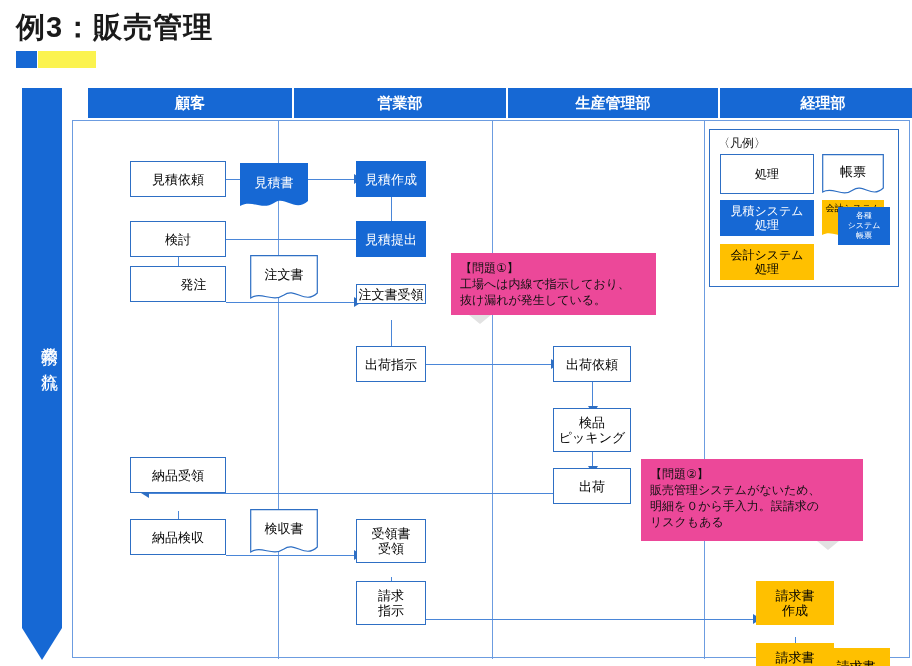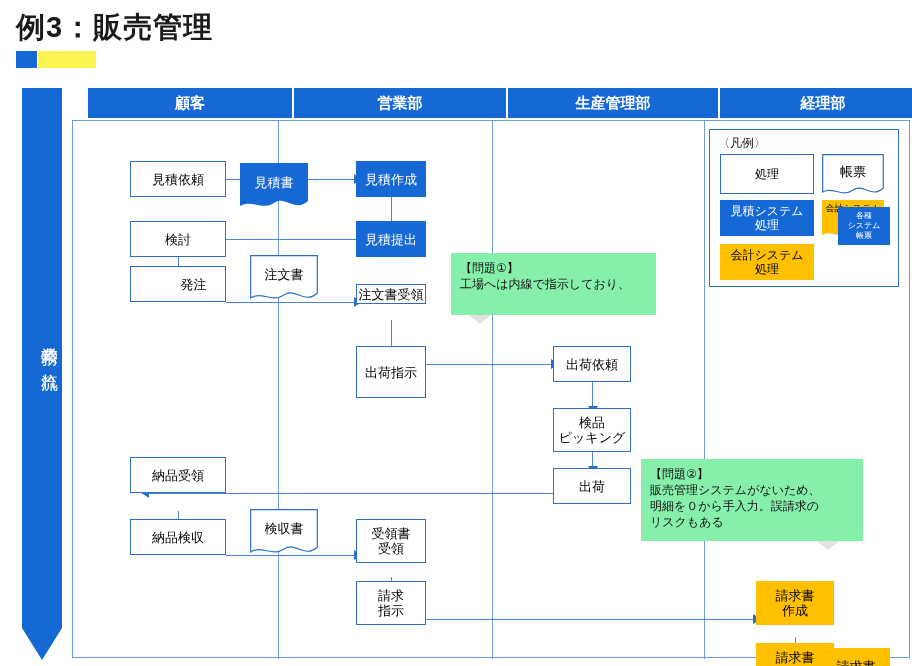--- a/index.html
+++ b/index.html
@@ -71,21 +71,21 @@
   .ln{position:absolute;background:#4a86d8;}
   .ln.h{height:1.4px;}
   .ln.v{width:1.4px;}
   .ar{position:absolute;width:0;height:0;}
   .ar.right{border-top:5px solid transparent;border-bottom:5px solid transparent;border-left:8px solid #2e6fc4;}
   .ar.left{border-top:5px solid transparent;border-bottom:5px solid transparent;border-right:8px solid #2e6fc4;}
   .ar.down{border-left:5px solid transparent;border-right:5px solid transparent;border-top:8px solid #2e6fc4;}
 
   
   .callout{
-    position:absolute;background:#86efac;color:#111;
+    position:absolute;background:#ec4899;color:#111;
     font-size:12px;line-height:16px;padding:7px 9px;box-sizing:border-box;
   }
   .callout .tail{
     position:absolute;bottom:-9px;width:0;height:0;
     border-left:11px solid transparent;border-right:11px solid transparent;
     border-top:9px solid #e2e2e2;
   }
 
   
   #legend{
@@ -197,21 +197,21 @@
     <div class="doc" style="left:177px;top:388px;width:68px;height:48px;">
       <svg width="68" height="48" viewBox="0 0 68 48">
         <path d="M0.7,0.7 H67.3 V38 C55,50 45,32 34,40 C22,48 12,36 0.7,43 Z" fill="#ffffff" stroke="#2e6fc4" stroke-width="1.2"></path>
       </svg>
       <div class="txt" style="height:38px;color:#000000;text-align:center;">検収書</div>
     </div>
 
     <div class="node proc-blue" style="left:283px;top:40px;width:70px;height:36px;">見積作成</div>
     <div class="node proc-blue" style="left:283px;top:100px;width:70px;height:36px;">見積提出</div>
     <div class="node proc-white" style="left:283px;top:163px;width:70px;height:20px;">注文書受領</div>
-    <div class="node proc-white" style="left:283px;top:225px;width:70px;height:52px;">出荷指示</div>
+    <div class="node proc-white" style="left:283px;top:225px;width:70px;height:36px;">出荷指示</div>
     <div class="node proc-white" style="left:283px;top:398px;width:70px;height:44px;flex-direction:column;">
       <span>受領書</span>
       <span>受領</span>
     </div>
     <div class="node proc-white" style="left:283px;top:460px;width:70px;height:44px;flex-direction:column;">
       <span>請求</span>
       <span>指示</span>
     </div>
 
     <div class="node proc-white" style="left:480px;top:225px;width:78px;height:36px;">出荷依頼</div>
@@ -232,20 +232,21 @@
     <div class="doc" style="left:749px;top:527px;width:68px;height:46px;">
       <svg width="68" height="46" viewBox="0 0 68 46">
         <path d="M0,0 H68 V36 C55,48 45,30 34,38 C22,46 12,34 0,41 Z" fill="#ffc000"></path>
       </svg>
       <div class="txt" style="height:36px;color:#000000;">請求書</div>
     </div>
 
     <div class="callout" style="left:378px;top:132px;width:205px;height:62px;">
       <div>【問題①】</div>
       <div>工場へは内線で指示しており、</div>
+      <div>抜け漏れが発生している。</div>
       <div class="tail" style="left:18px;"></div>
     </div>
 
     <div class="callout" style="left:568px;top:338px;width:222px;height:82px;">
       <div>【問題②】</div>
       <div>販売管理システムがないため、</div>
       <div>明細を０から手入力。誤請求の</div>
       <div>リスクもある</div>
       <div class="tail" style="left:176px;"></div>
     </div>

